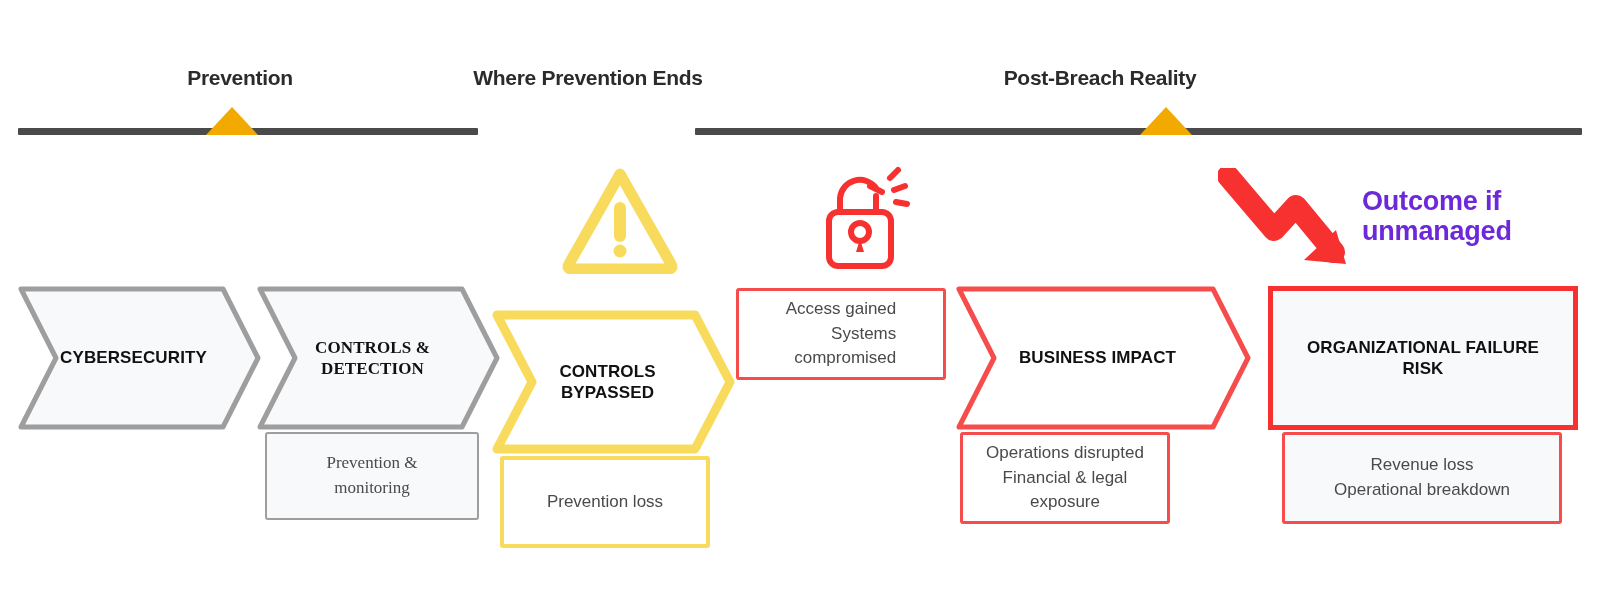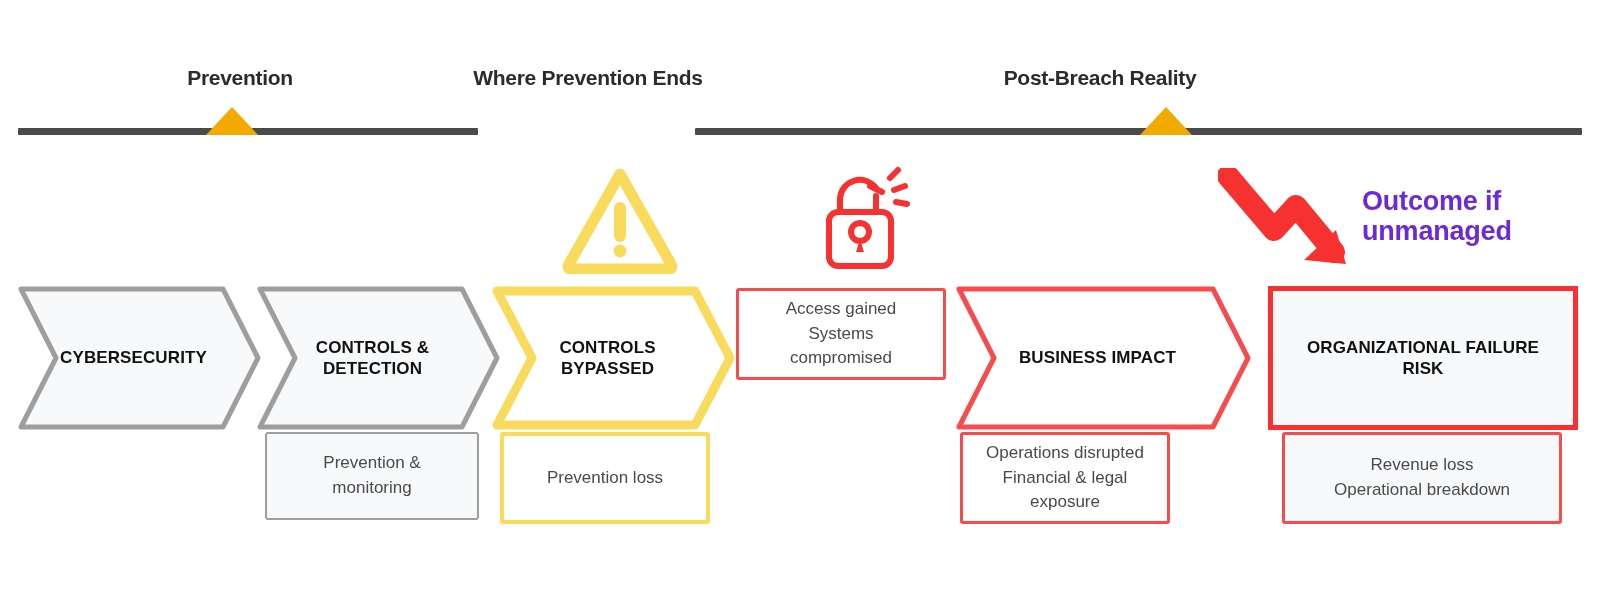--- a/index.html
+++ b/index.html
@@ -160,57 +160,57 @@
     <div class="chev-wrap" style="width:243px;">
       <svg class="chev-svg" width="243" height="144" viewBox="0 0 243 144">
         <path d="M3 3 L205 3 L240 72 L205 141 L3 141 L38 72 Z" fill="#F8F9FA" stroke="#9E9E9E" stroke-width="5" stroke-linejoin="round"></path>
       </svg>
       <div class="chev-label wide">
         <div>CYBERSECURITY</div>
       </div>
     </div>
   </div>
 
-  <div class="stage-col" style="left:257px; width:243px;">
+  <div class="stage-col" style="left:257px; width:243px;font-family:Liberation Serif, serif;">
     <div class="chev-wrap" style="width:243px;">
       <svg class="chev-svg" width="243" height="144" viewBox="0 0 243 144">
         <path d="M3 3 L205 3 L240 72 L205 141 L3 141 L38 72 Z" fill="#F8F9FA" stroke="#9E9E9E" stroke-width="5" stroke-linejoin="round"></path>
       </svg>
       <div class="chev-label wide">
         <div>CONTROLS &amp;</div>
         <div>DETECTION</div>
       </div>
     </div>
     <div class="desc-box" style="margin-left:8px; width:214px; height:88px; border:2px solid #9E9E9E;">
       <div>
         <div>Prevention &amp;</div>
         <div>monitoring</div>
       </div>
     </div>
   </div>
 
   <div class="stage-col" style="left:492px; width:243px;">
-    <div class="chev-wrap" style="width:243px;">
+    <div class="chev-wrap" style="width:243px;margin-top:24px;">
       <svg class="chev-svg" width="243" height="144" viewBox="0 0 243 144">
         <path d="M5 5 L203 5 L238 72 L203 139 L5 139 L40 72 Z" fill="#FFFFFF" stroke="#F8DB5C" stroke-width="9" stroke-linejoin="round"></path>
       </svg>
       <div class="chev-label wide">
         <div>CONTROLS</div>
         <div>BYPASSED</div>
       </div>
     </div>
     <div class="desc-box" style="margin-left:8px; width:210px; height:92px; border:4px solid #F8DB5C; background:#FFFFFF;">
       <div>
         <div>Prevention loss</div>
       </div>
     </div>
   </div>
 
   <div class="stage-col" style="left:728px; width:243px;">
-    <div class="desc-box" style="margin-left:8px; width:210px; height:92px; border:3px solid #F74C4C; background:#FFFFFF;">
+    <div class="desc-box" style="margin-left:8px; width:210px; height:92px; border:3px solid #F74C4C; background:#FFFFFF;text-align:right;">
       <div>
         <div>Access gained</div>
         <div>Systems</div>
         <div>compromised</div>
       </div>
     </div>
   </div>
 
   <div class="stage-col" style="left:956px; width:295px;">
     <div class="chev-wrap" style="width:295px;">

